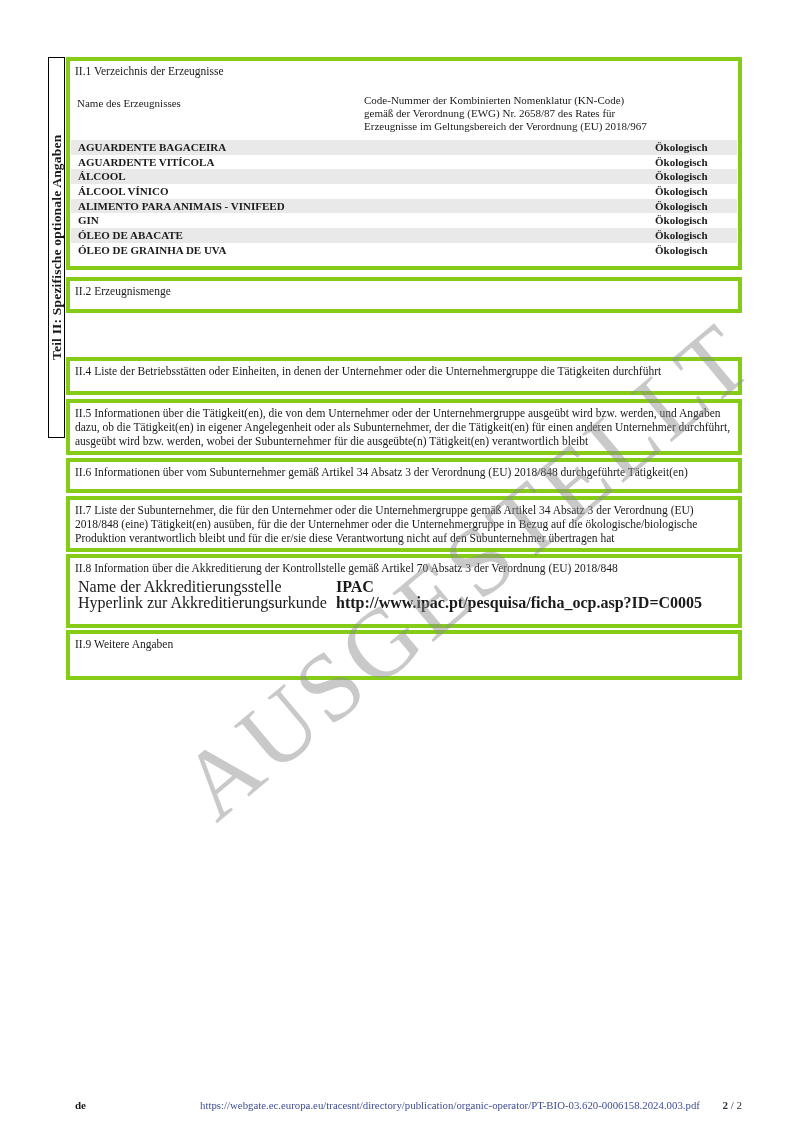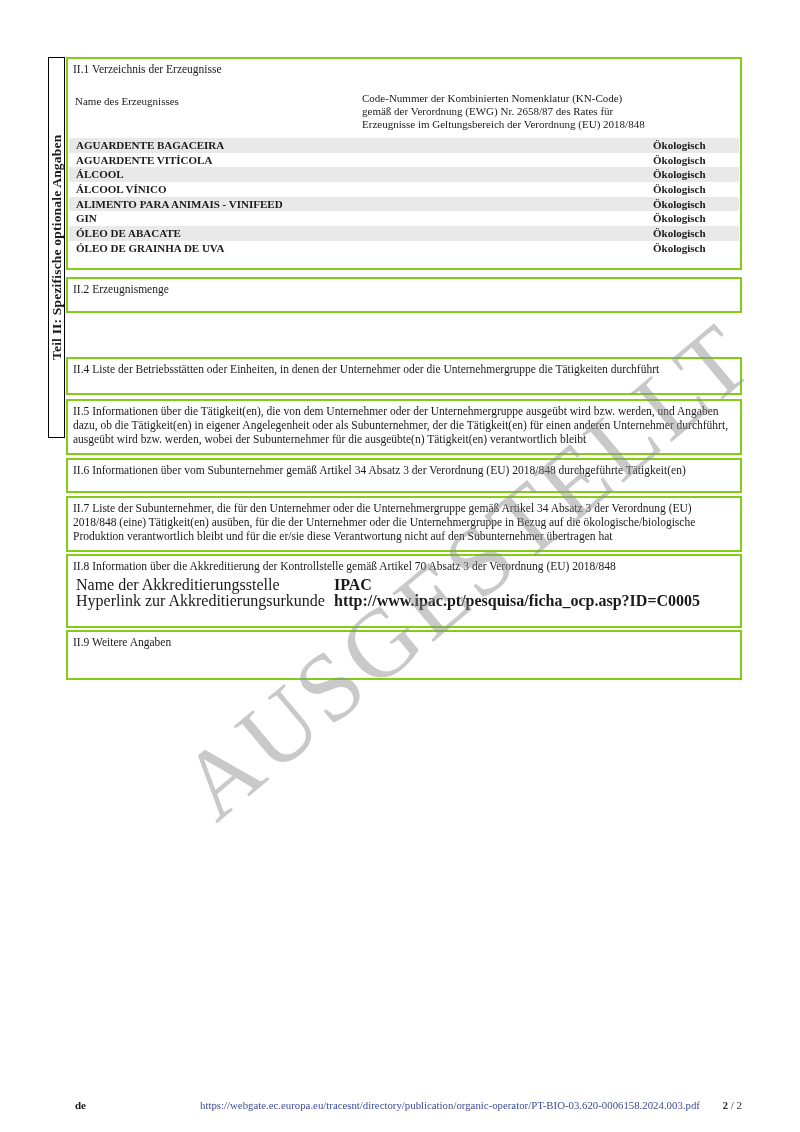--- a/index.html
+++ b/index.html
@@ -34,21 +34,21 @@
     width: 100%; height: 100%;
     text-align: center;
     font-weight: bold;
     font-size: 13.5px;
     letter-spacing: 0.2px;
     white-space: nowrap;
   }
   .sec {
     position: absolute;
     left: 66px; width: 676px;
-    border: 2px solid #84cc16;
+    border: 4px solid #84cc16;
     background: #fff;
     font-size: 11.5px;
     line-height: 1.2;
   }
   .sec-label { padding: 4px 6px 0 5px; }
   .sec1 { top: 57px;  height: 213px; padding: 0; }
   .sec2 { top: 277px; height: 36px; }
   .sec3 { top: 318px; height: 34px; }
   .sec4 { top: 357px; height: 38px; }
   .sec5 { top: 399px; height: 56px; }
@@ -116,21 +116,21 @@
 
   <div class="side-box">
     <div class="side-text">Teil II: Spezifische optionale Angaben</div>
   </div>
 
   <div class="sec sec1">
     <div class="sec-label">II.1 Verzeichnis der Erzeugnisse</div>
     <div class="col1-header">Name des Erzeugnisses</div>
     <div class="col2-header">Code-Nummer der Kombinierten Nomenklatur (KN-Code)
 gemäß der Verordnung (EWG) Nr. 2658/87 des Rates  für
-Erzeugnisse im Geltungsbereich der Verordnung (EU) 2018/848</div>
+Erzeugnisse im Geltungsbereich der Verordnung (EU) 2018/967</div>
     <div class="rows">
       <div class="prod-row">
         <span class="prod-name">AGUARDENTE BAGACEIRA</span>
         <span class="prod-status">Ökologisch</span>
       </div>
       <div class="prod-row">
         <span class="prod-name">AGUARDENTE VITÍCOLA</span>
         <span class="prod-status">Ökologisch</span>
       </div>
       <div class="prod-row">

